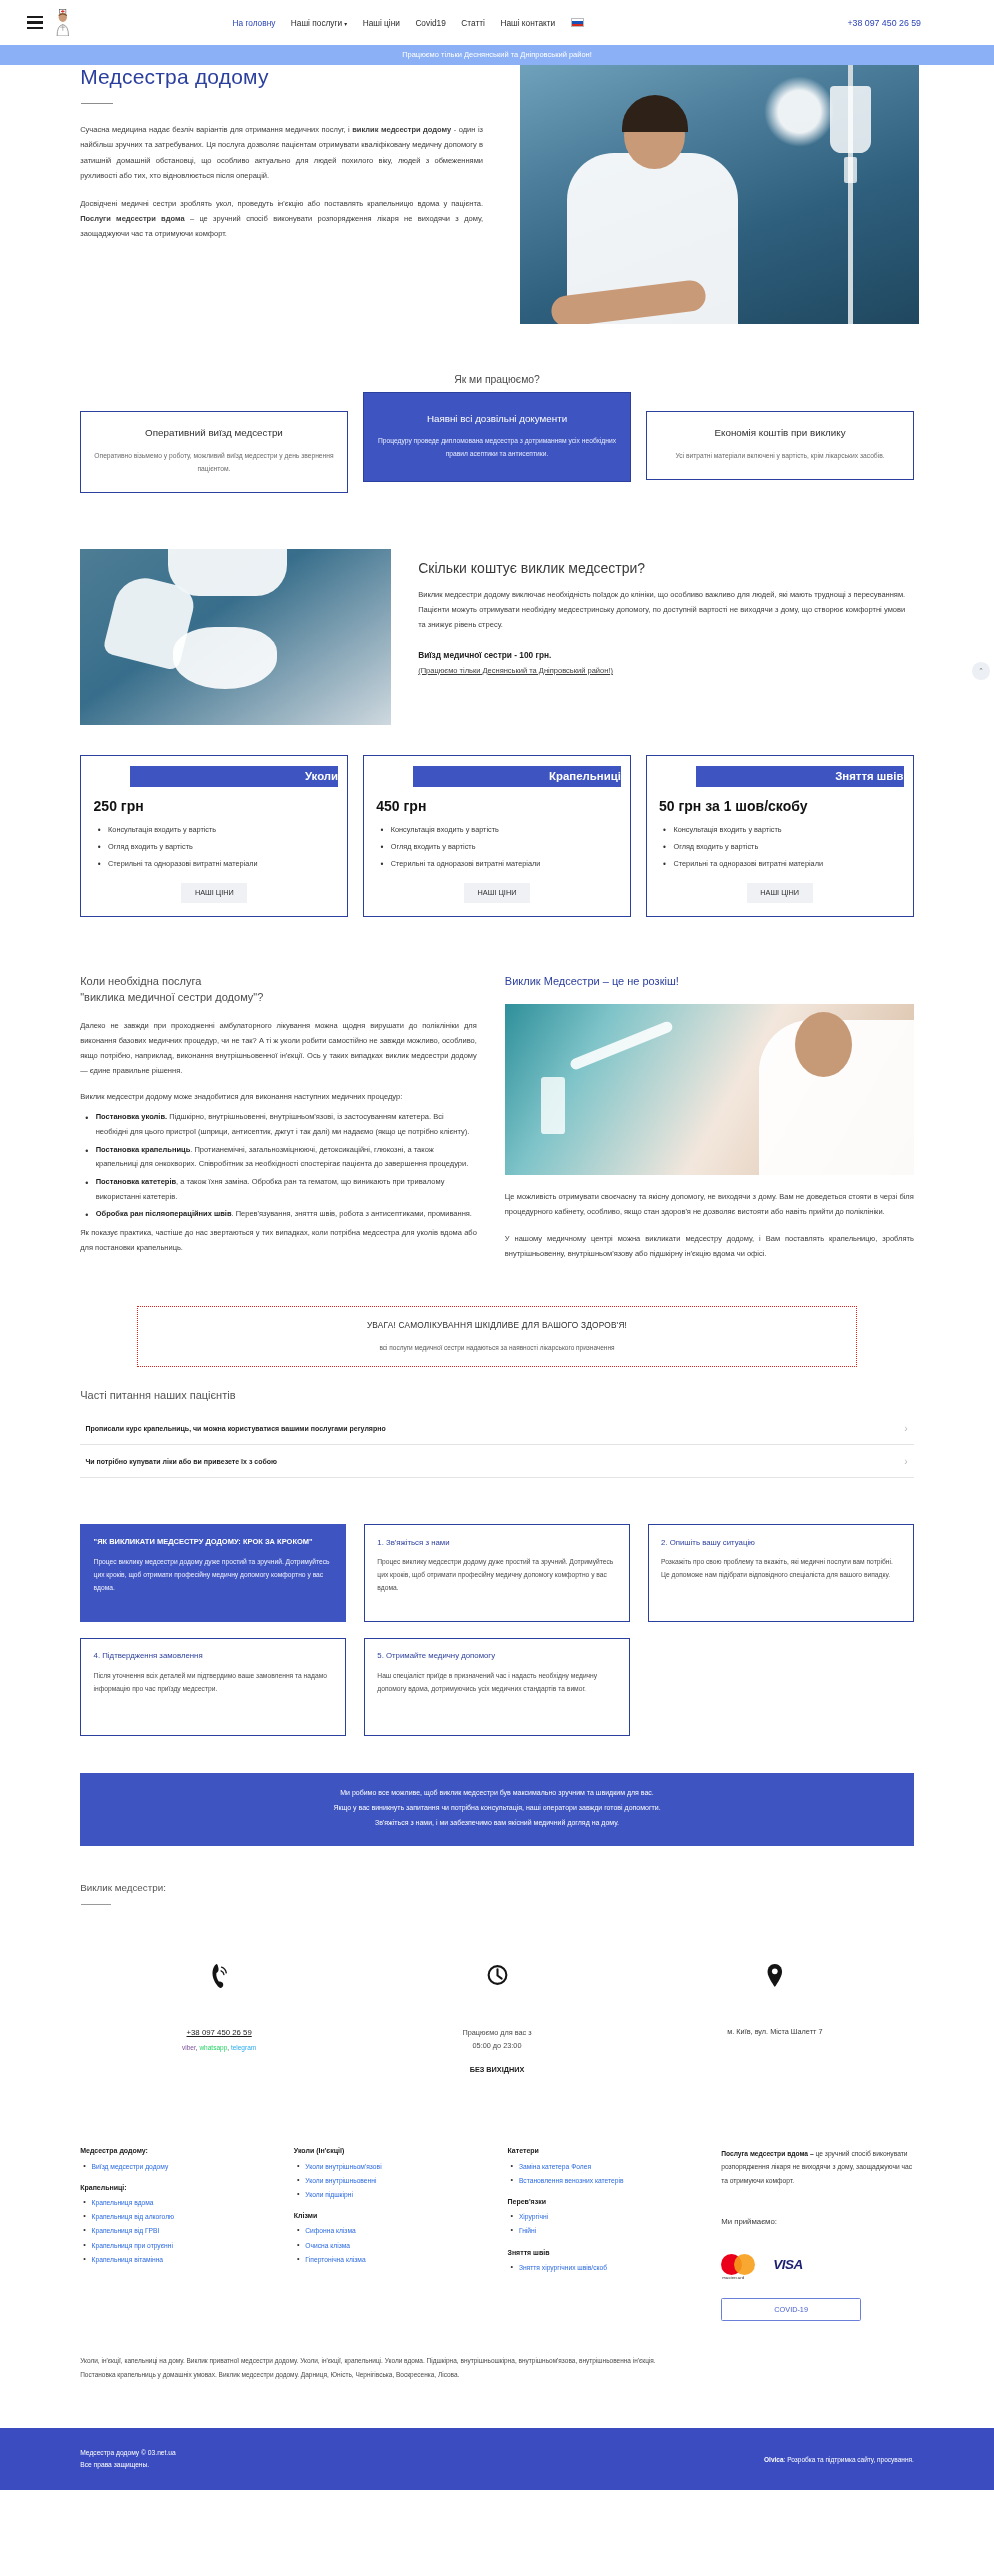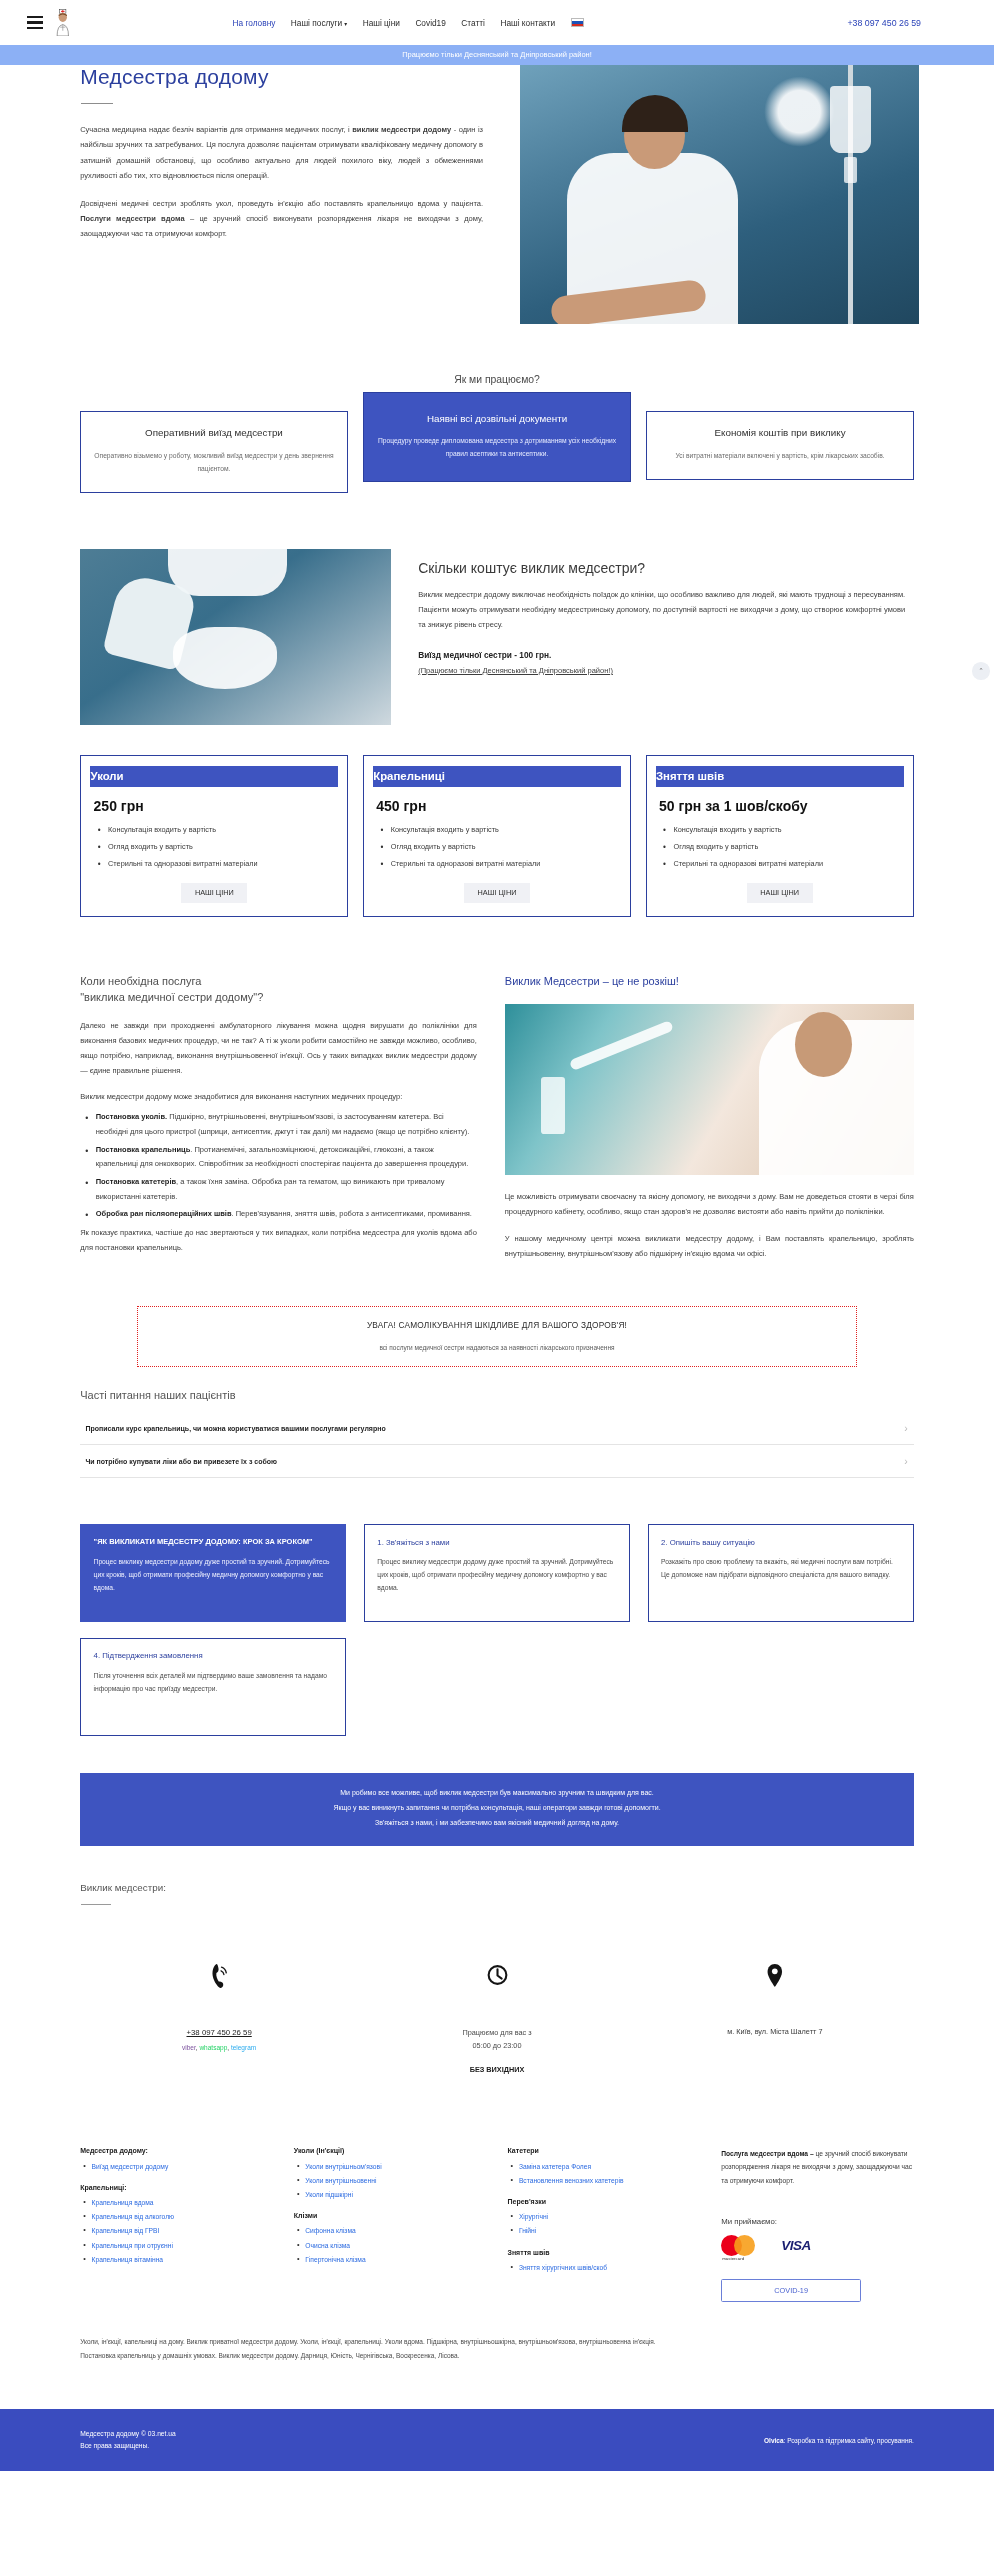--- a/index.html
+++ b/index.html
@@ -195,24 +195,25 @@
   }
   .pricecard {
     flex: 1;
     border: 1.6px solid #2b3f9e;
     padding: 9.3px 9.3px 13.5px;
     background: #fff;
   }
   .pc-head {
     background: #3e54c0;
     color: #fff;
-    text-align: left;
+    text-align: right;
     font-size: 11.4px;
     font-weight: bold;
     padding: 4.7px 0;
+    margin-left: 40px;
   }
   .pc-price {
     font-size: 14px;
     font-weight: bold;
     color: #111;
     margin: 11.4px 0 9.3px 3.1px;
   }
   .pricecard ul { list-style: none; margin-left: 17.6px; }
   .pricecard li {
     position: relative;
@@ -387,21 +388,21 @@
   }
   .fl-group { margin-bottom: 13.5px; }
   .fl-group h5 { font-size: 7px; font-weight: bold; color: #1b1b1b; margin-bottom: 6.2px; }
   .fl-group ul { list-style: none; margin-left: 11.4px; }
   .fl-group li { position: relative; margin-bottom: 4.1px; }
   .fl-group li::before { content: "•"; position: absolute; left: -8.3px; color: #333; font-size: 7.3px; }
   .fl-group a { font-size: 6.7px; color: #2b6ae0; text-decoration: none; }
   .about-col p { font-size: 6.7px; line-height: 1.95; color: #3a3a3a; }
   .about-col .lead { font-weight: bold; color: #1b1b1b; }
   .accept { font-size: 7.8px; color: #3a3a3a; margin-top: 30px; }
-  .cards-row { display: flex; align-items: center; gap: 27px; margin-top: 9px; }
+  .cards-row { display: flex; align-items: center; gap: 19px; margin-top: 28px; }
   .mc { position: relative; width: 33px; height: 21px; }
   .mc .c1, .mc .c2 { position: absolute; top: 0; width: 21px; height: 21px; border-radius: 50%; }
   .mc .c1 { left: 0; background: #eb001b; }
   .mc .c2 { left: 12.4px; background: #f79e1b; opacity: .9; }
   .mc .lbl { position: absolute; top: 21px; left: 1px; font-size: 4.4px; color: #333; }
   .visa { font-size: 13.5px; font-weight: bold; font-style: italic; color: #1a1f71; letter-spacing: -0.5px; }
   .covid-btn {
     margin-top: 23px;
     width: 140px;
     border: 0.5px solid #6a7fd8;
@@ -639,20 +640,24 @@
         <p>Процес виклику медсестри додому дуже простий та зручний. Дотримуйтесь цих кроків, щоб отримати професійну медичну допомогу комфортно у вас вдома.</p>
       </div>
       <div class="step">
         <h4>2. Опишіть вашу ситуацію</h4>
         <p>Розкажіть про свою проблему та вкажіть, які медичні послуги вам потрібні. Це допоможе нам підібрати відповідного спеціаліста для вашого випадку.</p>
       </div>
       <div class="step">
         <h4>4. Підтвердження замовлення</h4>
         <p>Після уточнення всіх деталей ми підтвердимо ваше замовлення та надамо інформацію про час приїзду медсестри.</p>
       </div>
+      <div class="step">
+        <h4>5. Отримайте медичну допомогу</h4>
+        <p>Наш спеціаліст приїде в призначений час і надасть необхідну медичну допомогу вдома, дотримуючись усіх медичних стандартів та вимог.</p>
+      </div>
     </div>
 
     <div class="cta">
       <p>Ми робимо все можливе, щоб виклик медсестри був максимально зручним та швидким для вас.</p>
       <p>Якщо у вас виникнуть запитання чи потрібна консультація, наші оператори завжди готові допомогти.</p>
       <p>Зв'яжіться з нами, і ми забезпечимо вам якісний медичний догляд на дому.</p>
     </div>
 
     <h3 class="contact-title">Виклик медсестри:</h3>
     <div class="contact-rule"></div>

